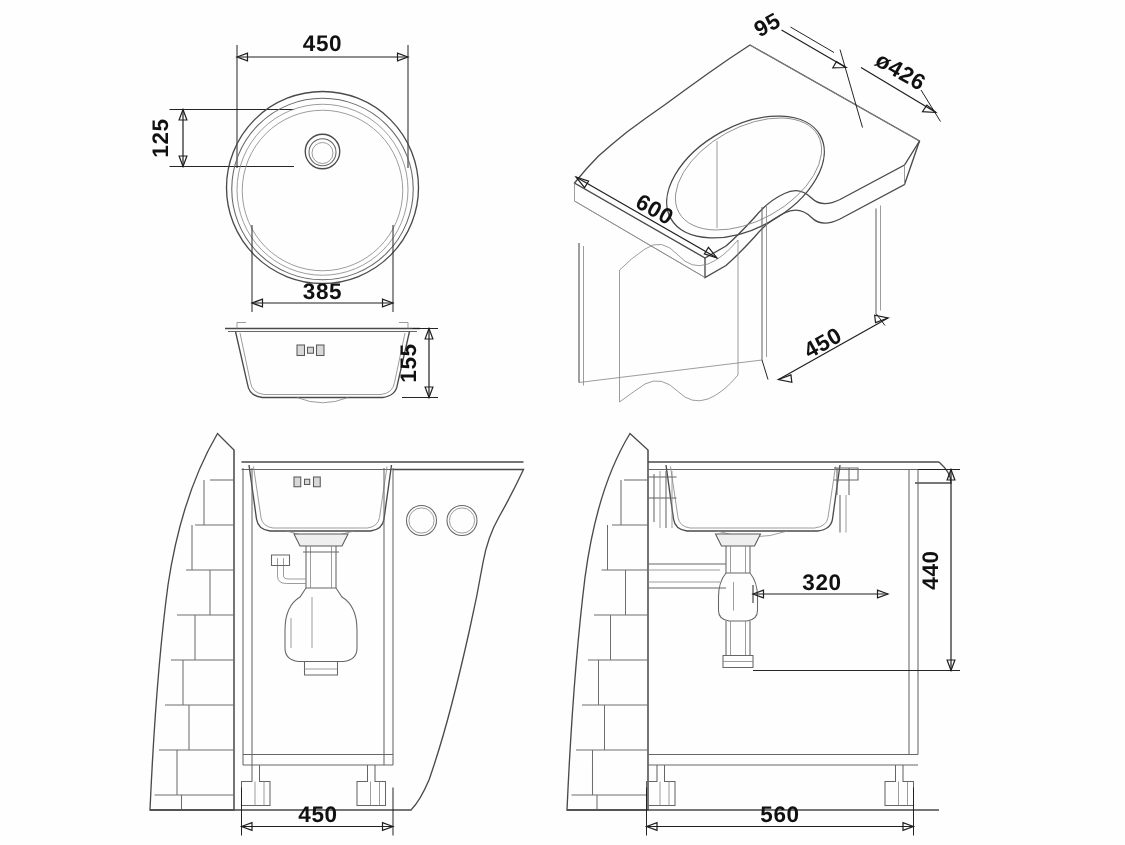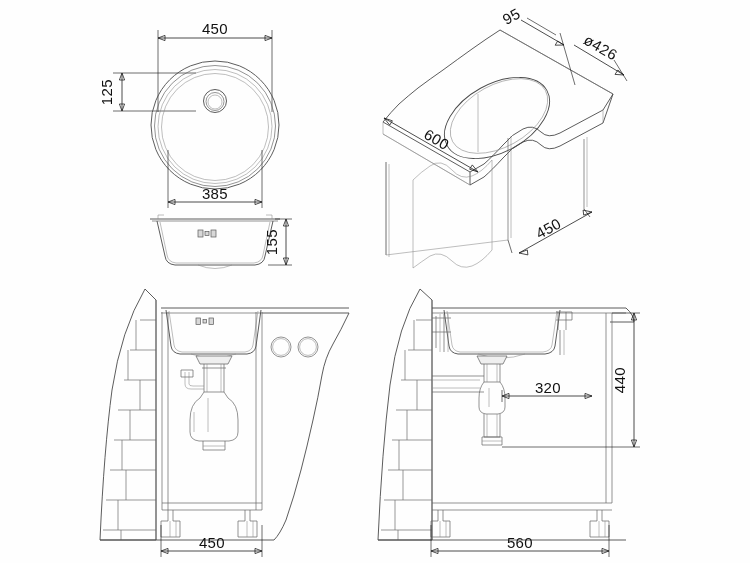--- a/index.html
+++ b/index.html
@@ -14,20 +14,21 @@
     color: #1a1a1a;
     overflow: hidden;
     position: relative;
   }
   #sheet {
     position: absolute;
     left: 0; top: 0;
     width: 750px;
     height: 563px;
     background: #fefefe;
+    font-weight: bold;
   }
   svg.drawing {
     display: block;
     width: 750px;
     height: 563px;
   }
   .obj      { fill: none; stroke: #4a4a4a; stroke-width: 0.9; }
   .obj-thin { fill: none; stroke: #666666; stroke-width: 0.7; }
   .obj-hair { fill: none; stroke: #888888; stroke-width: 0.55; }
   .dim      { fill: none; stroke: #1f1f1f; stroke-width: 0.8; }

